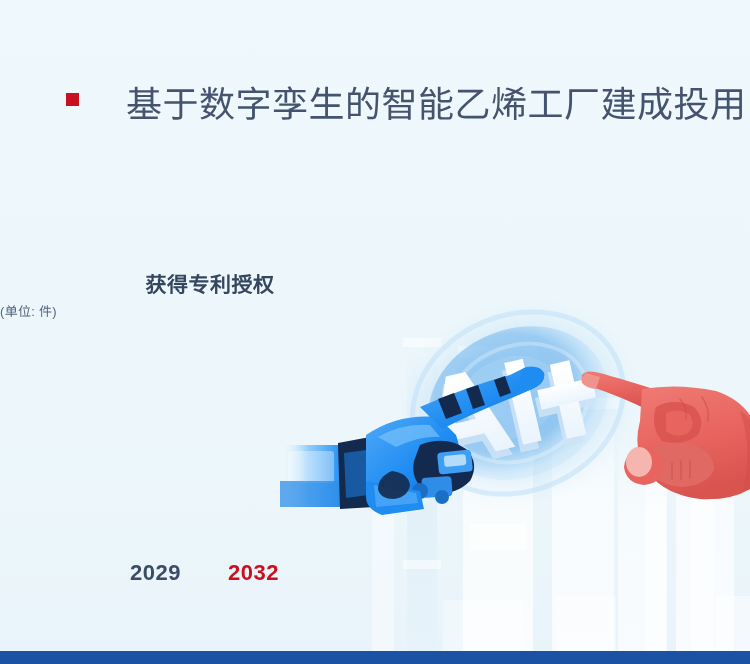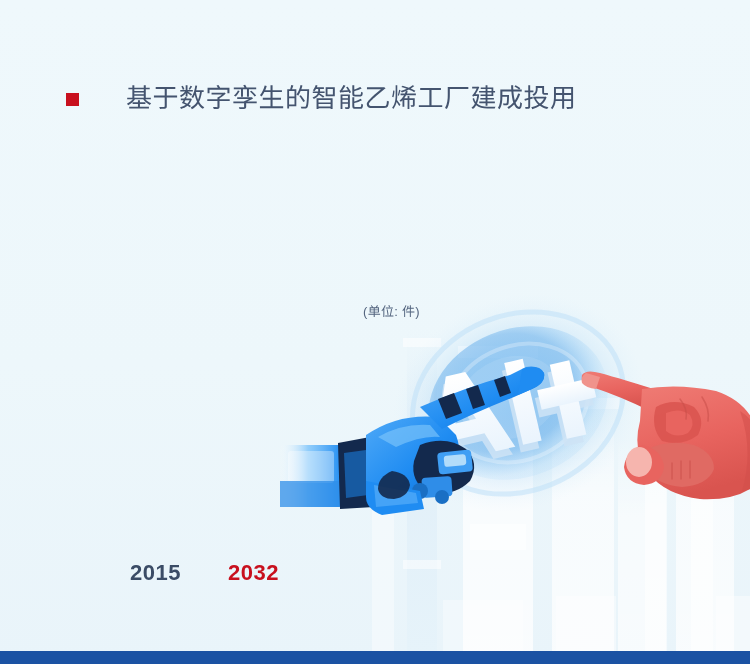--- a/index.html
+++ b/index.html
@@ -57,21 +57,21 @@
   }
   .bullet-marker {
     width: 13px;
     height: 13px;
     background: #c8101e;
     margin-top: 11px;
     margin-right: 47px;
     flex: 0 0 auto;
   }
   .bullet-text {
-    font-size: 26px;
+    font-size: 36px;
     line-height: 1.28;
     color: #44546f;
     letter-spacing: 0.5px;
     white-space: nowrap;
   }
 
   
   .chart-title {
     position: absolute;
     left: 0;
@@ -81,21 +81,21 @@
     font-size: 21px;
     font-weight: bold;
     color: #35465f;
     letter-spacing: 0.5px;
   }
   .chart-subtitle {
     position: absolute;
     left: 0;
     top: 301px;
     width: 420px;
-    text-align: right;
+    text-align: left;
     font-size: 13px;
     color: #54657f;
     letter-spacing: 0.3px;
   }
 
   .axis-labels {
     position: absolute;
     left: 0;
     top: 560px;
     width: 420px;
@@ -175,24 +175,25 @@
   </svg>
 
 
   <div class="bullets">
     <div class="bullet-row">
       <span class="bullet-marker"></span>
       <span class="bullet-text">基于数字孪生的智能乙烯工厂建成投用</span>
     </div>
   </div>
 
+  <div class="chart-title">获得专利授权</div>
   <div class="chart-subtitle">(单位: 件)</div>
 
   <div class="axis-labels">
-    <span class="axis-label y2023">2015</span>
+    <span class="axis-label y2023">2029</span>
     <span class="axis-label y2024">2032</span>
   </div>
 
   <svg class="illustration" viewBox="0 0 490 280">
     <defs>
       <radialGradient id="glowOuter" cx="50%" cy="50%" r="50%">
         <stop offset="0%" stop-color="#5aa8ea" stop-opacity="0.55"></stop>
         <stop offset="55%" stop-color="#8cc6f2" stop-opacity="0.35"></stop>
         <stop offset="100%" stop-color="#d6ecfb" stop-opacity="0"></stop>
       </radialGradient>

